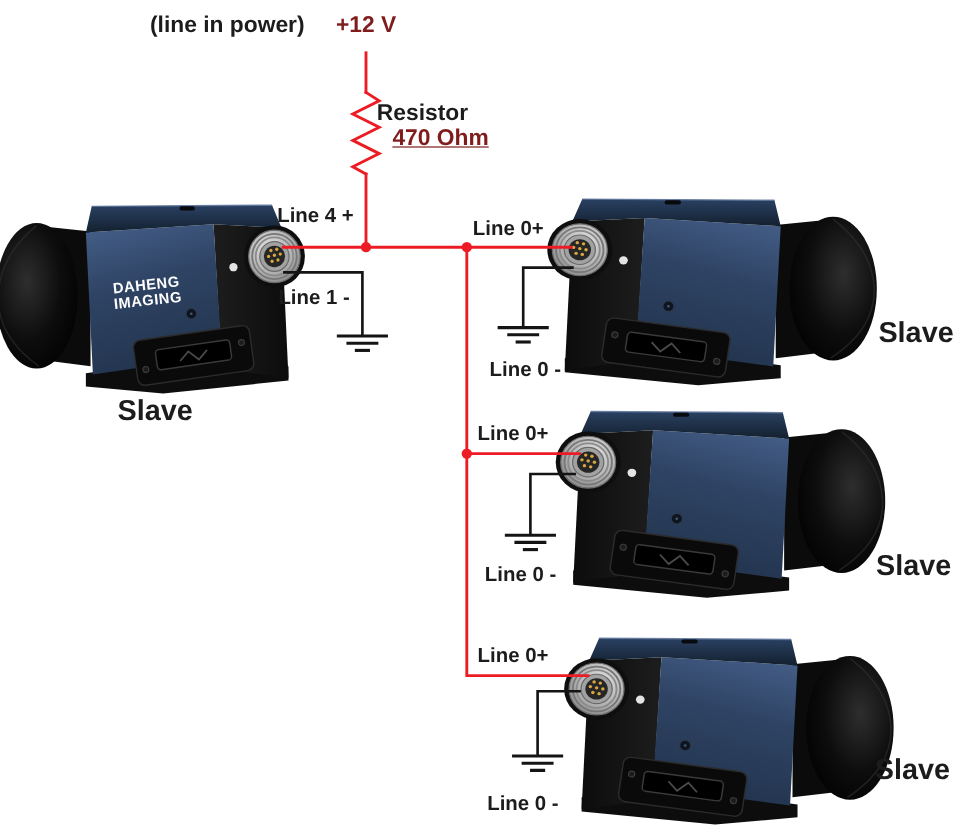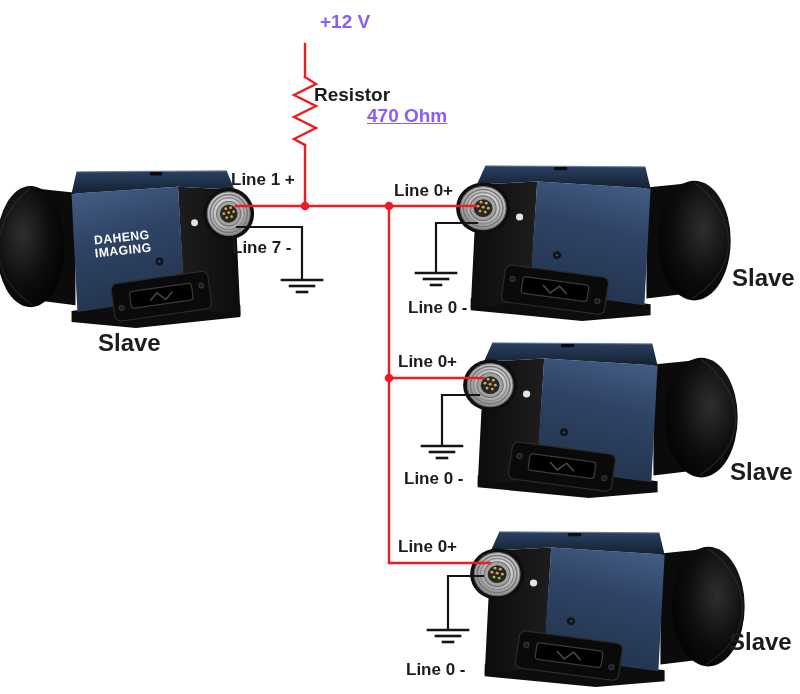--- a/index.html
+++ b/index.html
@@ -5,21 +5,21 @@
   html,body{margin:0;padding:0;background:#fff;}
   #stage{
     position:relative;width:800px;height:694px;background:#ffffff;overflow:hidden;
     font-family:"Liberation Sans",sans-serif;
   }
   #diagram-svg{position:absolute;left:0;top:0;}
   .lbl{
     position:absolute;white-space:nowrap;color:#1c1c1c;
     font:700 17px "Liberation Sans",sans-serif;line-height:1.15;
   }
-  .lbl.red{color:#8b5cf6;margin-left:40px;}
+  .lbl.red{color:#7f1d1d;}
   .lbl.title{font-size:19px;}
   .lbl.caption{font-size:24px;}
 </style>
 </head>
 <body>
 
 <div id="stage">
 
   <svg id="diagram-svg" width="800" height="694" viewBox="0 0 800 694">
     <defs>
@@ -245,26 +245,27 @@
         </g>
         <g>
           <path d="M428,630 H468"></path>
             <path d="M436,636 H460"></path>
             <path d="M443,642 H453"></path>
         </g>
       </g>
     </g>
   </svg>
 
+  <div class="lbl title" style="left:125px;top:11px;">(line in power)</div>
   <div class="lbl title red" style="left:280px;top:11px;">+12 V</div>
   <div class="lbl title" style="left:314px;top:84px;">Resistor</div>
   <div class="lbl title red" style="left:327px;top:105px;text-decoration:underline;">470 Ohm</div>
 
-  <div class="lbl" style="left:231px;top:170px;">Line 1 +</div>
-  <div class="lbl" style="left:232px;top:238px;">Line 7 -</div>
+  <div class="lbl" style="left:231px;top:170px;">Line 4 +</div>
+  <div class="lbl" style="left:232px;top:238px;">Line 1 -</div>
   <div class="lbl caption" style="left:98px;top:329px;">Slave</div>
 
   <div class="lbl" style="left:394px;top:181px;">Line 0+</div>
   <div class="lbl" style="left:408px;top:298px;">Line 0 -</div>
   <div class="lbl caption" style="left:732px;top:264px;">Slave</div>
 
   <div class="lbl" style="left:398px;top:352px;">Line 0+</div>
   <div class="lbl" style="left:404px;top:469px;">Line 0 -</div>
   <div class="lbl caption" style="left:730px;top:458px;">Slave</div>
 

